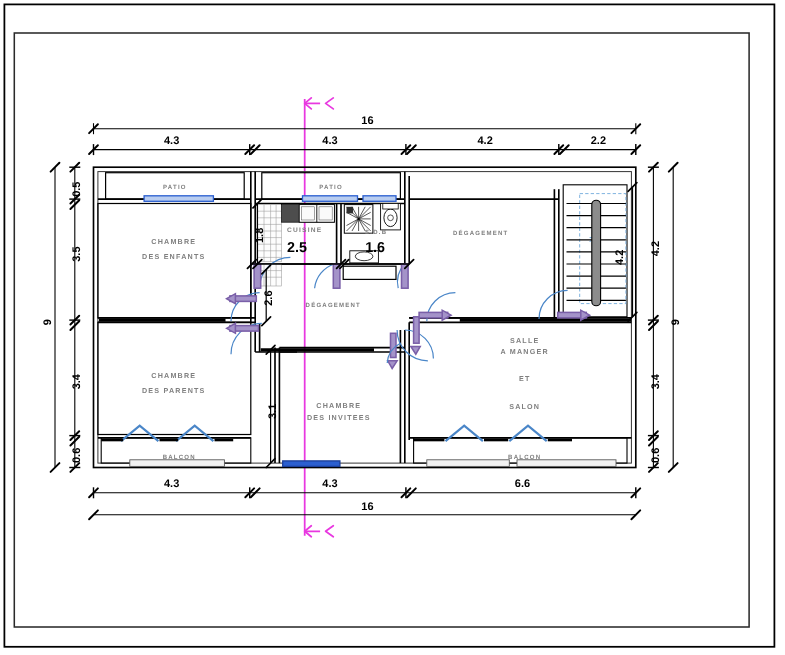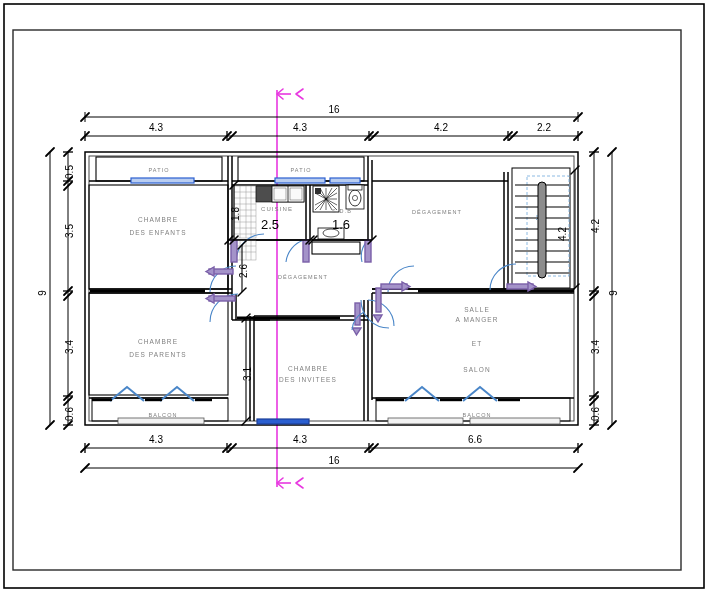--- a/index.html
+++ b/index.html
@@ -11,20 +11,21 @@
     width: 714px;
     height: 595px;
     font-family: "Liberation Sans", sans-serif;
     overflow: hidden;
   }
   #page {
     position: relative;
     width: 714px;
     height: 433px;
     background: #fca5a5;
+    font-weight: bold;
   }
   #plan-svg {
     position: absolute;
     left: 0;
     top: 0;
   }
   .rm-label {
     font-family: "Liberation Sans", sans-serif;
     fill: #808080;
     letter-spacing: 1.1px;

